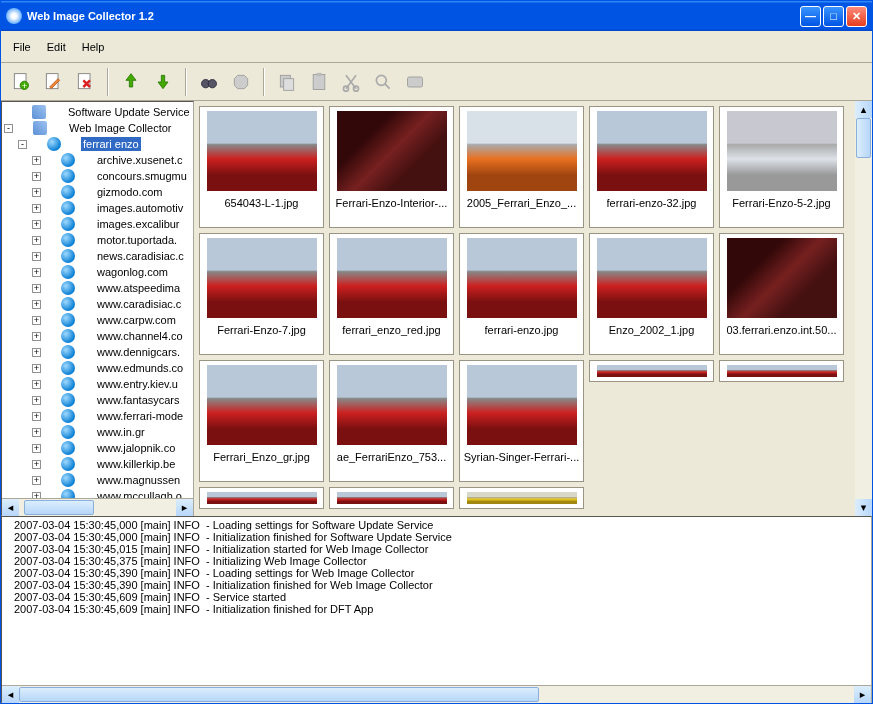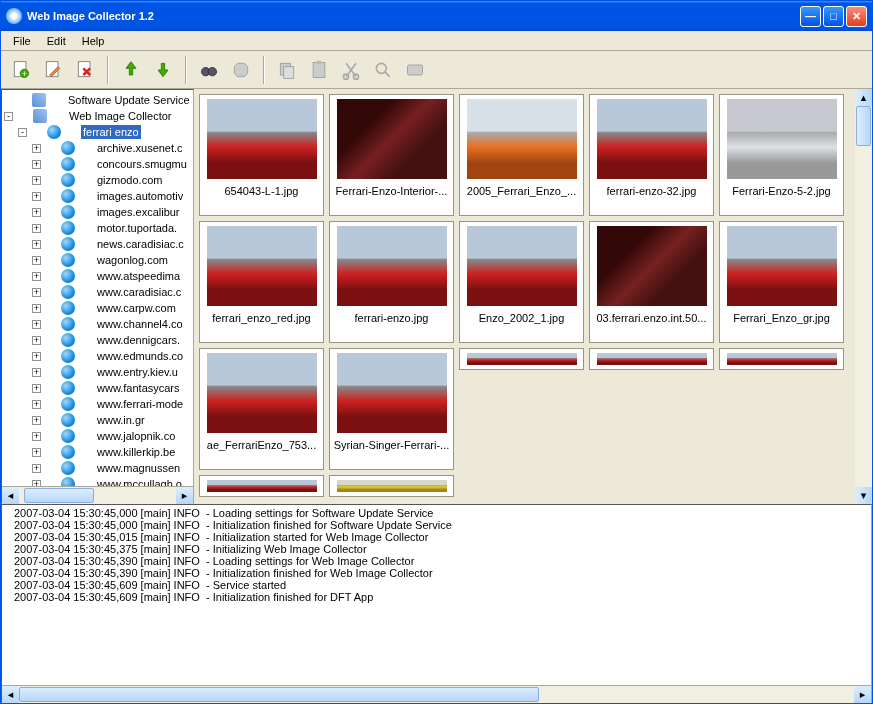--- a/index.html
+++ b/index.html
@@ -3,21 +3,21 @@
 <meta charset="utf-8">
 <style>
 * { box-sizing: border-box; margin: 0; padding: 0; font-family: Tahoma, sans-serif; font-size: 11px; }
 body { background: #ece9d8; width: 873px; height: 704px; overflow: hidden; display: flex; flex-direction: column; border: 1px solid #0054e3; }
 .titlebar { height: 30px; background: linear-gradient(to bottom, #3a95ff 0%, #0054e3 8%, #0054e3 92%, #0046c9 100%); display: flex; align-items: center; padding: 0 5px; color: white; font-weight: bold; font-size: 13px; }
 .titlebar .app-icon { width: 16px; height: 16px; margin-right: 5px; background: radial-gradient(circle, #fff 20%, #4a9eff 80%); border-radius: 50%; }
 .titlebar .spacer { flex: 1; }
 .titlebar .win-btn { width: 21px; height: 21px; margin-left: 2px; border-radius: 3px; border: 1px solid #fff; display: flex; align-items: center; justify-content: center; font-weight: bold; font-size: 11px; cursor: pointer; }
 .win-btn.min, .win-btn.max { background: linear-gradient(to bottom, #3a95ff, #0054e3); color: white; }
 .win-btn.close { background: linear-gradient(to bottom, #ff8a7a, #e33e1f); color: white; }
-.menubar { height: 20px; background: #ece9d8; display: flex; align-items: center; padding: 0 4px; border-bottom: 1px solid #aca899; }
+.menubar { height: 32px; background: #ece9d8; display: flex; align-items: center; padding: 0 4px; border-bottom: 1px solid #aca899; }
 .menubar .menu-item { padding: 2px 8px; cursor: pointer; }
 .toolbar { height: 38px; background: #ece9d8; display: flex; align-items: center; padding: 0 6px; gap: 4px; border-bottom: 1px solid #aca899; }
 .toolbar .sep { width: 2px; height: 28px; border-left: 1px solid #aca899; border-right: 1px solid #fff; margin: 0 4px; }
 .tbtn { width: 28px; height: 28px; display: flex; align-items: center; justify-content: center; cursor: pointer; border-radius: 2px; }
 .tbtn svg { width: 20px; height: 20px; }
 .main { flex: 0 0 415px; display: flex; overflow: hidden; }
 .tree-pane { width: 193px; background: white; border: 1px inset #aca899; display: flex; flex-direction: column; }
 .tree-content { flex: 1; overflow: hidden; padding: 2px; }
 .tree-row { display: flex; align-items: center; height: 16px; white-space: nowrap; cursor: pointer; gap: 17px; }
 .tree-row .exp { width: 9px; height: 9px; border: 1px solid #919191; margin-right: 3px; display: flex; align-items: center; justify-content: center; font-size: 9px; line-height: 1; color: #000; background: white; flex-shrink: 0; }
@@ -299,20 +299,24 @@
           <div class="thumb-card">
             <div class="thumb-img red-car"></div>
             <div class="thumb-caption">ferrari-enzo-32.jpg</div>
           </div>
           <div class="thumb-card">
             <div class="thumb-img silver-car"></div>
             <div class="thumb-caption">Ferrari-Enzo-5-2.jpg</div>
           </div>
           <div class="thumb-card">
             <div class="thumb-img red-car"></div>
+            <div class="thumb-caption">Ferrari-Enzo-7.jpg</div>
+          </div>
+          <div class="thumb-card">
+            <div class="thumb-img red-car"></div>
             <div class="thumb-caption">ferrari_enzo_red.jpg</div>
           </div>
           <div class="thumb-card">
             <div class="thumb-img red-car"></div>
             <div class="thumb-caption">ferrari-enzo.jpg</div>
           </div>
           <div class="thumb-card">
             <div class="thumb-img red-car"></div>
             <div class="thumb-caption">Enzo_2002_1.jpg</div>
           </div>

